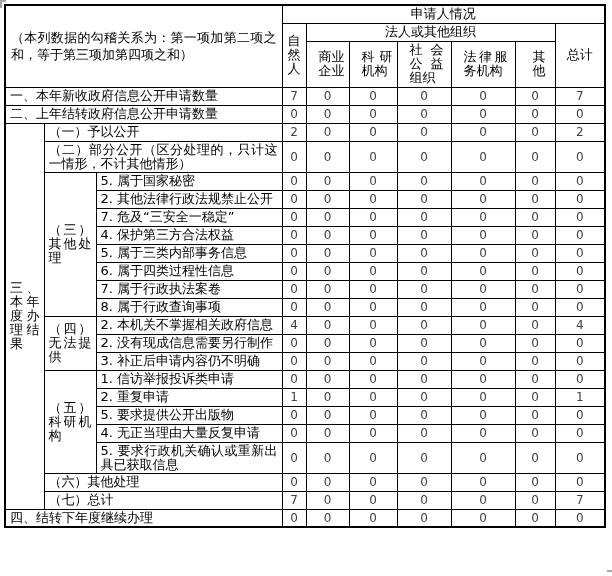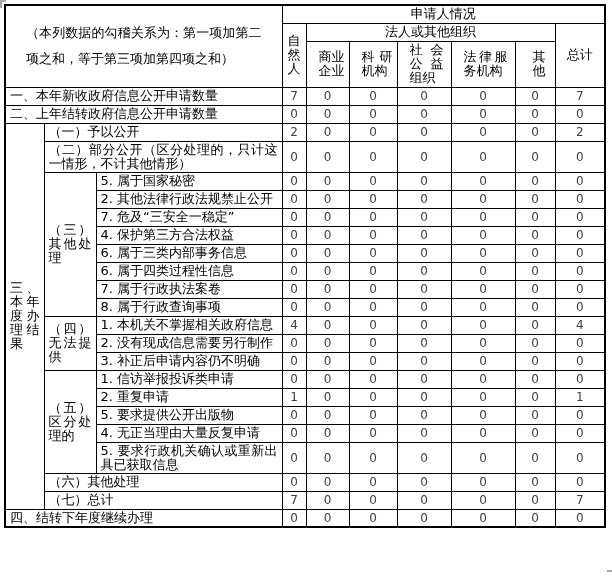--- a/index.html
+++ b/index.html
@@ -22,21 +22,21 @@
     font-weight:normal;
     font-size:13px;line-height:14px;
     padding:1px 4px;
     vertical-align:middle;
     box-sizing:border-box;
     word-break:break-all;
     overflow:hidden;
   }
   .c{text-align:center;margin-top:36px;}
   .j{text-align:justify;text-justify:inter-character;}
-  .note{line-height:26px;padding:2px 20px;text-align:justify;}
+  .note{line-height:17px;padding:2px 5px;text-align:justify;}
   .h1row th{height:18px;}
   .h2row th{height:18px;}
   .h3row th{height:46px;padding-left:12px;}
   .padw{padding-left:7px;padding-right:7px;}
   tbody td{height:18px;}
   td.val{text-align:center;color:#404040;font-size:12px;padding:1px 2px;}
   td.sec{text-align:justify;text-justify:inter-character;vertical-align:middle;}
   td.lbl{text-align:justify;text-justify:inter-character;}
 </style>
 </head>
@@ -153,21 +153,21 @@
         <td colspan="1" class="lbl">4. 保护第三方合法权益</td>
         <td class="val">0</td>
         <td class="val">0</td>
         <td class="val">0</td>
         <td class="val">0</td>
         <td class="val">0</td>
         <td class="val">0</td>
         <td class="val">0</td>
       </tr>
       <tr>
-        <td colspan="1" class="lbl">6. 属于三类内部事务信息</td>
+        <td colspan="1" class="lbl">5. 属于三类内部事务信息</td>
         <td class="val">0</td>
         <td class="val">0</td>
         <td class="val">0</td>
         <td class="val">0</td>
         <td class="val">0</td>
         <td class="val">0</td>
         <td class="val">0</td>
       </tr>
       <tr>
         <td colspan="1" class="lbl">6. 属于四类过程性信息</td>
@@ -194,21 +194,21 @@
         <td class="val">0</td>
         <td class="val">0</td>
         <td class="val">0</td>
         <td class="val">0</td>
         <td class="val">0</td>
         <td class="val">0</td>
         <td class="val">0</td>
       </tr>
       <tr>
         <td rowspan="3" class="sec">（四）无法提供</td>
-        <td colspan="1" class="lbl">1. 本机关不掌握相关政府信息</td>
+        <td colspan="1" class="lbl">2. 本机关不掌握相关政府信息</td>
         <td class="val">4</td>
         <td class="val">0</td>
         <td class="val">0</td>
         <td class="val">0</td>
         <td class="val">0</td>
         <td class="val">0</td>
         <td class="val">4</td>
       </tr>
       <tr>
         <td colspan="1" class="lbl">2. 没有现成信息需要另行制作</td>
@@ -224,21 +224,21 @@
         <td colspan="1" class="lbl">3. 补正后申请内容仍不明确</td>
         <td class="val">0</td>
         <td class="val">0</td>
         <td class="val">0</td>
         <td class="val">0</td>
         <td class="val">0</td>
         <td class="val">0</td>
         <td class="val">0</td>
       </tr>
       <tr>
-        <td rowspan="5" class="sec">（五）区分处理的</td>
+        <td rowspan="5" class="sec">（五）科研机构</td>
         <td colspan="1" class="lbl">1. 信访举报投诉类申请</td>
         <td class="val">0</td>
         <td class="val">0</td>
         <td class="val">0</td>
         <td class="val">0</td>
         <td class="val">0</td>
         <td class="val">0</td>
         <td class="val">0</td>
       </tr>
       <tr>

